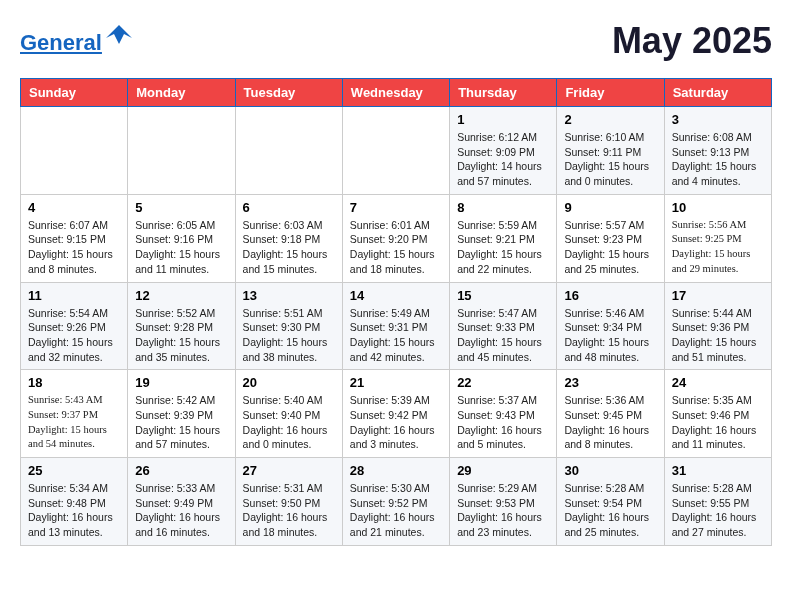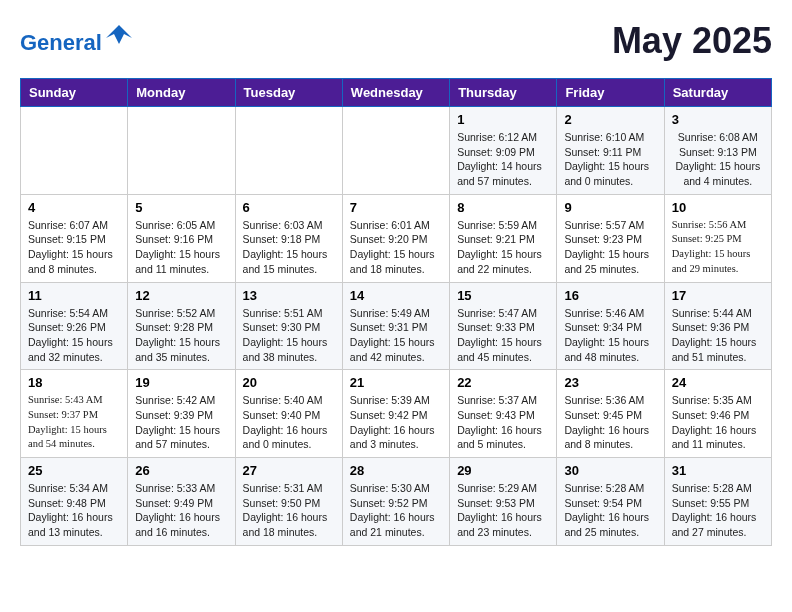--- a/index.html
+++ b/index.html
@@ -21,20 +21,21 @@
       align-items: center;
     }
     .logo-text {
       font-size: 22px;
       font-weight: bold;
       color: #1a1a2e;
       line-height: 1.1;
     }
     .logo-text span {
       color: #1565c0;
+      text-decoration: underline;
     }
     .logo-icon {
       width: 30px;
       height: 30px;
       margin-left: 2px;
     }
     .title-block {
       text-align: right;
     }
     .title-block h1 {
@@ -46,21 +47,21 @@
       font-size: 18px;
       font-weight: normal;
       color: #333;
     }
     table {
       width: 100%;
       border-collapse: collapse;
       font-size: 11px;
     }
     thead tr th {
-      background-color: #4c1d95;
+      background-color: #ef4444;
       color: #fff;
       text-align: left;
       padding: 6px 8px;
       font-size: 13px;
       font-weight: bold;
       border: 1px solid #1565c0;
     }
     tbody tr td {
       border: 1px solid #ccc;
       padding: 5px 7px;
@@ -134,21 +135,21 @@
         </td>
         <td>
           <span class="day-number">2</span>
           <div class="day-info" style="white-space: pre-line;">Sunrise: 6:10 AM
 Sunset: 9:11 PM
 Daylight: 15 hours
 and 0 minutes.</div>
         </td>
         <td>
           <span class="day-number">3</span>
-          <div class="day-info" style="white-space: pre-line; text-align: center;">Sunrise: 6:08 AM
+          <div class="day-info" style="white-space: pre-line;">Sunrise: 6:08 AM
 Sunset: 9:13 PM
 Daylight: 15 hours
 and 4 minutes.</div>
         </td>
       </tr>
       <tr>
         <td>
           <span class="day-number">4</span>
           <div class="day-info" style="white-space: pre-line;">Sunrise: 6:07 AM
 Sunset: 9:15 PM

